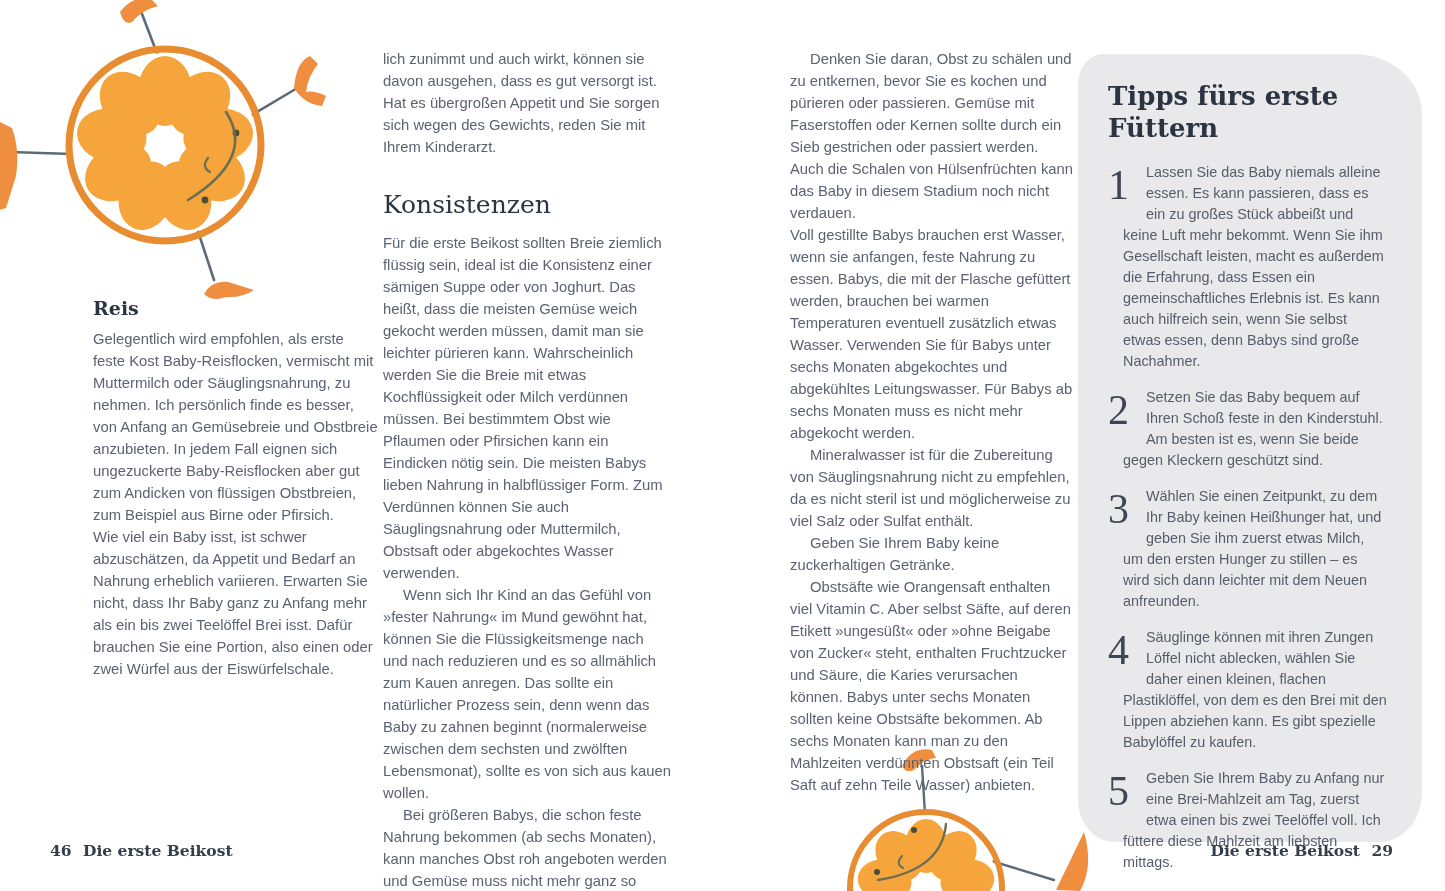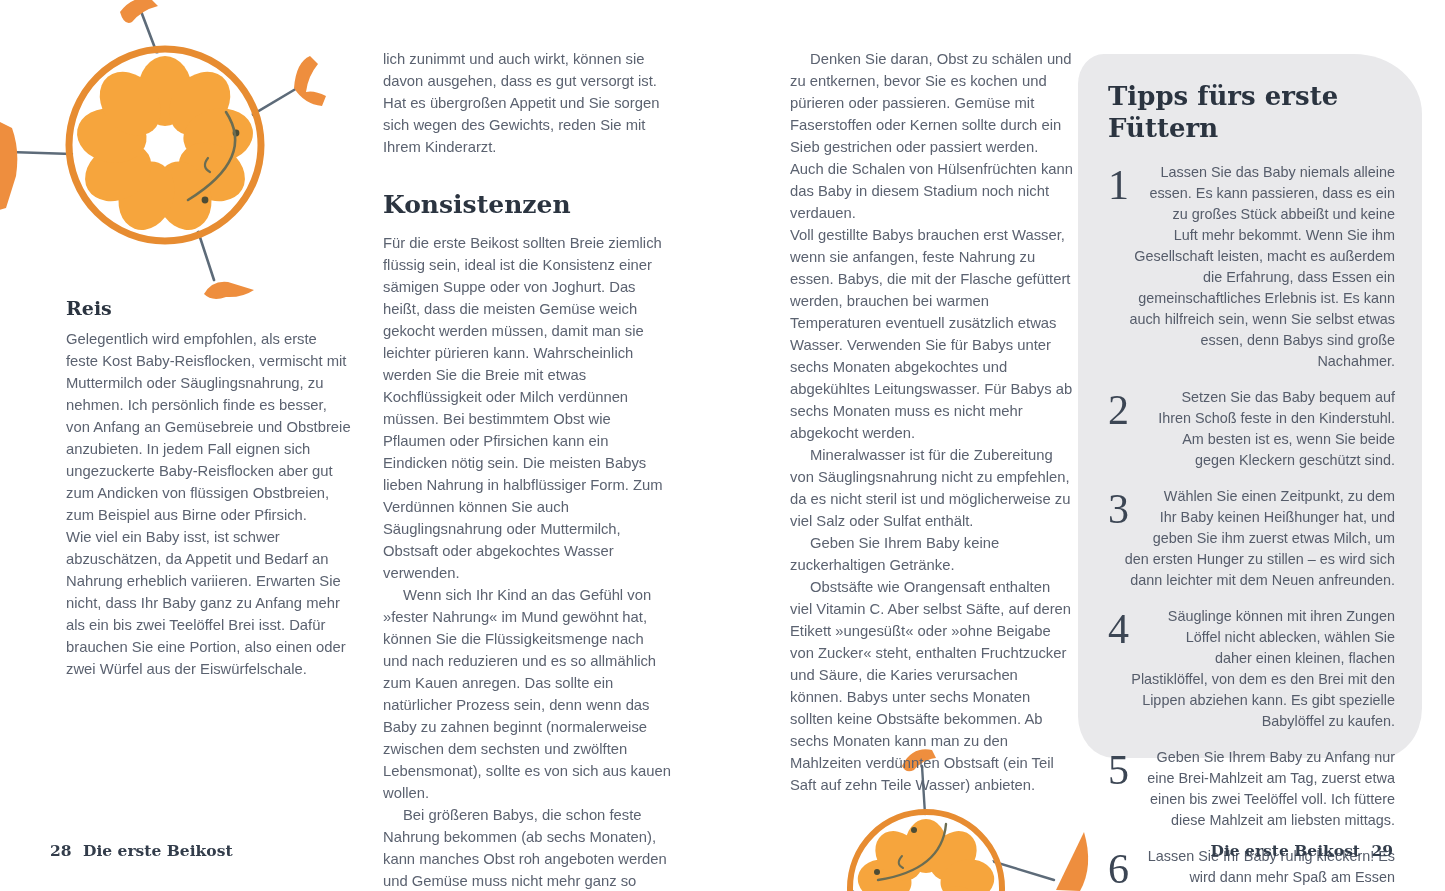--- a/index.html
+++ b/index.html
@@ -15,44 +15,44 @@
   .col {
     position: absolute;
     font-size: 14.8px;
     line-height: 22px;
     color: #5b6270;
   }
   .col p { margin: 0; }
   .col p.ind { text-indent: 20px; }
   h2.sect {
     font-family: "DejaVu Serif", serif;
-    font-weight: bold;
+    font-weight: normal;
     color: #2b3440;
     font-size: 25px;
     line-height: 30px;
     margin: 32px 0 12px 0;
   }
   h3.subsect {
     font-family: "DejaVu Serif", serif;
     font-weight: bold;
     color: #2b3440;
     font-size: 19px;
     line-height: 24px;
     margin: 0 0 8px 0;
   }
   .col h2:first-child, .col h3:first-child { margin-top: 0; }
 
   
   .sidebar {
     position: absolute;
     left: 1078px; top: 54px;
-    width: 344px; height: 704px;
+    width: 344px; height: 788px;
     background: #e9e9eb;
     border-radius: 26px 68px 42px 36px / 30px 60px 50px 42px;
-    padding: 26px 12px 28px 30px;
+    padding: 26px 20px 28px 30px;
     font-size: 14.4px;
     line-height: 21px;
     color: #555c6a;
   }
   .sidebar-title {
     font-family: "DejaVu Serif", serif;
     font-weight: bold;
     color: #2b3440;
     font-size: 26px;
     line-height: 32px;
@@ -62,21 +62,21 @@
   .tip-num {
     float: left;
     width: 30px;
     margin: 3px 8px 0 0;
     font-family: "Liberation Serif", serif;
     font-weight: normal;
     font-size: 42px;
     line-height: 40px;
     color: #3c4654;
   }
-  .tip-text { margin: 15px; text-align: right; }
+  .tip-text { margin: 15px; }
 
   
   .footer {
     position: absolute;
     top: 841px;
     font-family: "DejaVu Serif", serif;
     font-weight: bold;
     font-size: 15.5px;
     color: #333d4b;
   }
@@ -198,21 +198,21 @@
       <circle cx="98" cy="150" r="76" fill="none" stroke="#e78c31" stroke-width="6"></circle>
       <g>
         <circle cx="86" cy="92" r="3" fill="#4c4c35"></circle>
         <circle cx="49" cy="134" r="3" fill="#4c4c35"></circle>
         <path d="M118 86 Q114 132 50 142" stroke="#6b6d52" stroke-width="2.4" fill="none" stroke-linecap="round"></path>
         <path d="M74 118 Q67 126 75 130" stroke="#6b6d52" stroke-width="2" fill="none" stroke-linecap="round"></path>
       </g>
     </svg>
   </div>
 
-  <div class="col" style="left:66px; top:296px; width:286px;">
+  <div class="col" style="left:93px; top:296px; width:286px;">
     <h3 class="subsect">Reis</h3>
     <p>Gelegentlich wird empfohlen, als erste feste Kost Baby-Reisflocken, vermischt mit Muttermilch oder Säuglingsnahrung, zu nehmen. Ich persönlich finde es besser, von Anfang an Gemüsebreie und Obstbreie anzubieten. In jedem Fall eignen sich ungezuckerte Baby-Reisflocken aber gut zum Andicken von flüssigen Obstbreien, zum Beispiel aus Birne oder Pfirsich.</p>
     <p>Wie viel ein Baby isst, ist schwer abzuschätzen, da Appetit und Bedarf an Nahrung erheblich variieren. Erwarten Sie nicht, dass Ihr Baby ganz zu Anfang mehr als ein bis zwei Teelöffel Brei isst. Dafür brauchen Sie eine Portion, also einen oder zwei Würfel aus der Eiswürfelschale.</p>
   </div>
 
   <div class="col" style="left:383px; top:48px; width:288px;">
     <p>lich zunimmt und auch wirkt, können sie davon ausgehen, dass es gut versorgt ist. Hat es übergroßen Appetit und Sie sorgen sich wegen des Gewichts, reden Sie mit Ihrem Kinderarzt.</p>
     <h2 class="sect">Konsistenzen</h2>
     <p>Für die erste Beikost sollten Breie ziemlich flüssig sein, ideal ist die Konsistenz einer sämigen Suppe oder von Joghurt. Das heißt, dass die meisten Gemüse weich gekocht werden müssen, damit man sie leichter pürieren kann. Wahrscheinlich werden Sie die Breie mit etwas Kochflüssigkeit oder Milch verdünnen müssen. Bei bestimmtem Obst wie Pflaumen oder Pfirsichen kann ein Eindicken nötig sein. Die meisten Babys lieben Nahrung in halbflüssiger Form. Zum Verdünnen können Sie auch Säuglingsnahrung oder Muttermilch, Obstsaft oder abgekochtes Wasser verwenden.</p>
     <p class="ind">Wenn sich Ihr Kind an das Gefühl von »fester Nahrung« im Mund gewöhnt hat, können Sie die Flüssigkeitsmenge nach und nach reduzieren und es so allmählich zum Kauen anregen. Das sollte ein natürlicher Prozess sein, denn wenn das Baby zu zahnen beginnt (normalerweise zwischen dem sechsten und zwölften Lebensmonat), sollte es von sich aus kauen wollen.</p>
@@ -250,21 +250,21 @@
       <span class="tip-num">5</span>
       <p class="tip-text">Geben Sie Ihrem Baby zu Anfang nur eine Brei-Mahlzeit am Tag, zuerst etwa einen bis zwei Teelöffel voll. Ich füttere diese Mahlzeit am liebsten mittags.</p>
     </div>
     <div class="tip">
       <span class="tip-num">6</span>
       <p class="tip-text">Lassen Sie Ihr Baby ruhig kleckern! Es wird dann mehr Spaß am Essen haben und gerne verschiedene Speisen probieren. Wenn es selbst bestimmen kann, wird es eigenständig seine Essgewohnheiten entwickeln.</p>
     </div>
   </div>
 
   <div class="footer footer-left">
-    <span>28</span>
+    <span>46</span>
     <span>Die erste Beikost</span>
   </div>
   <div class="footer footer-right">
     <span>Die erste Beikost</span>
     <span>29</span>
   </div>
 
 </div>
 
 </body></html>

